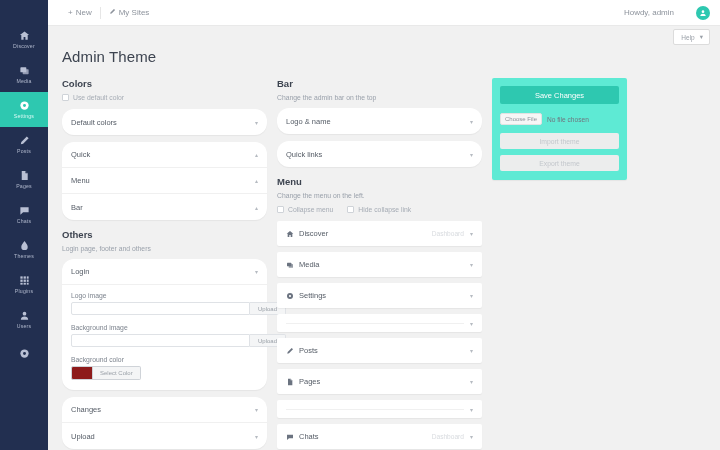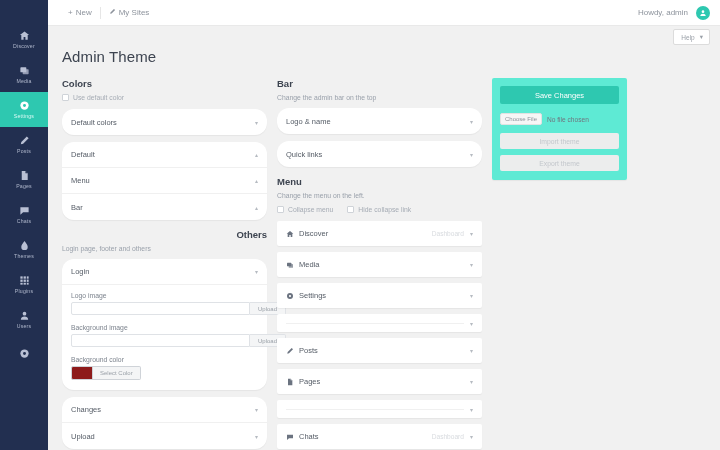--- a/index.html
+++ b/index.html
@@ -42,21 +42,21 @@
   
   .adminbar {
     height: 26px; background: #ffffff;
     border-bottom: 1px solid #e9e9e9;
     display: flex; align-items: center;
     padding: 0 10px 0 12px;
     font-size: 8px; color: #8d939c;
   }
   .ab-item { display: flex; align-items: center; gap: 3px; padding: 0 8px; white-space: nowrap; }
   .ab-sep { width: 1px; height: 12px; background: #e6e6e6; }
-  .ab-right { margin-left: auto; display: flex; align-items: center; gap: 8px; }
+  .ab-right { margin-left: auto; display: flex; align-items: center; gap: 22px; }
   .avatar {
     width: 14px; height: 14px; border-radius: 50%;
     background: #2ec8b0; display: flex; align-items: center; justify-content: center;
     color: #fff; font-size: 7px;
   }
   .helpbtn {
     position: absolute; right: 10px; top: 29px;
     background: #fff; border: 1px solid #dcdcdc; border-radius: 2px;
     font-size: 6.5px; color: #9aa0a8;
     padding: 3px 6px 3px 7px;
@@ -321,34 +321,34 @@
 
           <div class="card">
             <div class="acc">
               <span class="lbl">Default colors</span>
               <span class="cv">▾</span>
             </div>
           </div>
 
           <div class="card group">
             <div class="acc">
-              <span class="lbl">Default</span>
+              <span class="lbl">Quick</span>
               <span class="cv">▴</span>
             </div>
             <div class="acc">
               <span class="lbl">Menu</span>
               <span class="cv">▴</span>
             </div>
             <div class="acc">
               <span class="lbl">Bar</span>
               <span class="cv">▴</span>
             </div>
           </div>
 
-          <div class="sec-h" style="margin-top:9px;text-align:right;">Others</div>
+          <div class="sec-h" style="margin-top:9px;">Others</div>
           <div class="sec-sub">Login page, footer and others</div>
 
           <div class="card">
             <div class="acc">
               <span class="lbl">Login</span>
               <span class="cv">▾</span>
             </div>
             <div class="panel-body">
 
               <div class="fld-label">Logo image</div>

